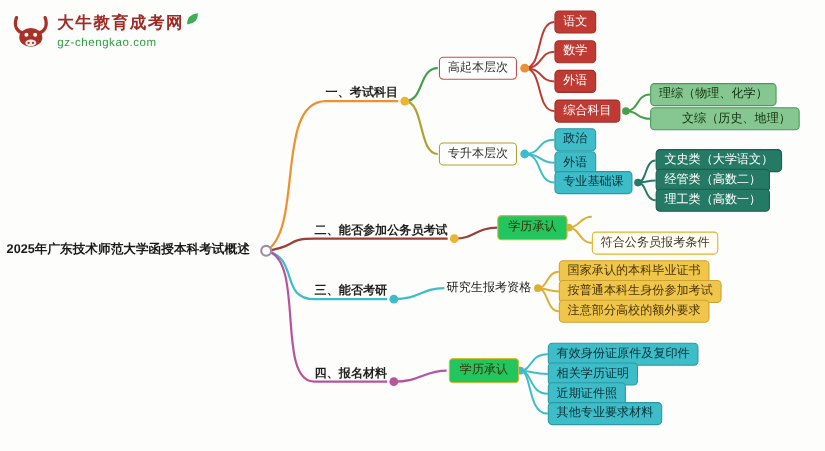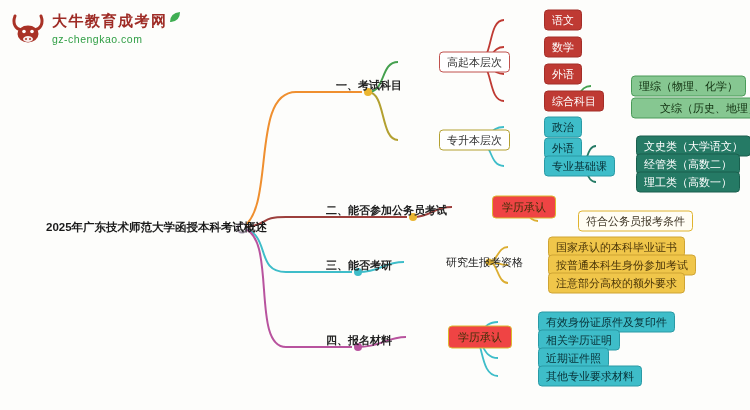--- a/index.html
+++ b/index.html
@@ -6,35 +6,35 @@
   body{font-family:"Liberation Sans", sans-serif;}
   .canvas{position:relative;width:750px;height:410px;background:#fdfdfb;overflow:hidden;}
   svg.wires{position:absolute;left:0;top:0;pointer-events:none;}
 
   .logo{position:absolute;left:10px;top:12px;display:flex;align-items:flex-start;gap:6px;}
   .logo-text{display:flex;flex-direction:column;}
   .logo-title{font-size:15px;font-weight:bold;color:#9e2b25;letter-spacing:1.5px;line-height:1.2;}
   .logo-url{font-size:10.5px;color:#2f9e44;margin-top:3px;letter-spacing:.5px;}
   .logo-leaf{margin-top:-2px;}
 
-  .node{position:absolute;transform:translateY(-50%);white-space:nowrap;font-size:11px;color:#333;line-height:1;margin-left:40px;}
+  .node{position:absolute;transform:translateY(-50%);white-space:nowrap;font-size:11px;color:#333;line-height:1;}
   .root-label{font-weight:bold;font-size:11.5px;color:#1a1a1a;}
   .branch-label{font-weight:bold;font-size:11px;color:#222;}
   .plain-label{font-size:11px;color:#222;}
 
   .box{padding:4px 7px;border-radius:4px;border:1px solid transparent;}
   .outline-red{border-color:#c0504d;background:#fff;color:#333;}
   .outline-olive{border-color:#b3a030;background:#fff;color:#333;}
   .outline-gold{border-color:#e0b32e;background:#fffdf4;color:#3c3323;}
   .fill-red{background:#bf3a33;border-color:#a32e28;color:#fff;}
   .fill-green{background:#86c791;border-color:#4a9a58;color:#10300f;}
   .fill-cyan{background:#3ebdc9;border-color:#2a9aa5;color:#073036;}
   .fill-dark{background:#257a65;border-color:#1b5f4e;color:#fff;}
   .fill-gold{background:#f0c64a;border-color:#cfa433;color:#4a3508;}
-  .fill-yellow{background:#ef4444;border-color:#dcb92e;color:#3c3008;padding:5px 9px;}
+  .fill-yellow{background:#22c55e;border-color:#dcb92e;color:#3c3008;padding:5px 9px;}
 </style>
 </head>
 <body>
 
 <div class="canvas">
 
   <svg class="wires" width="750" height="410" viewBox="0 0 750 410">
 
     <g fill="none">
       <path d="M242,228 C276,208 250,92 296,92 L362,92" stroke="#ef8f2f" stroke-width="2"></path>

